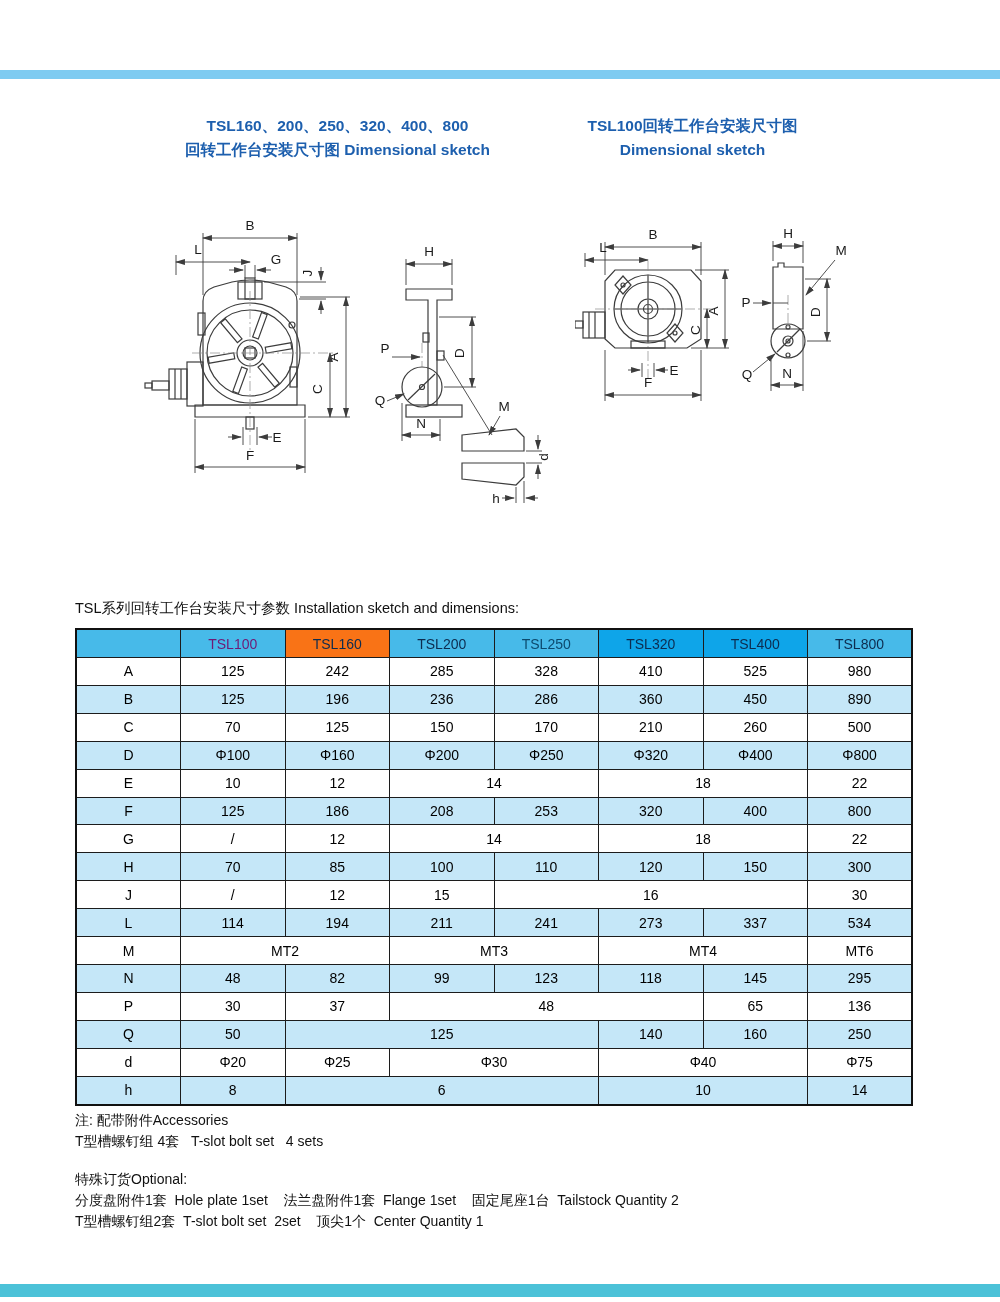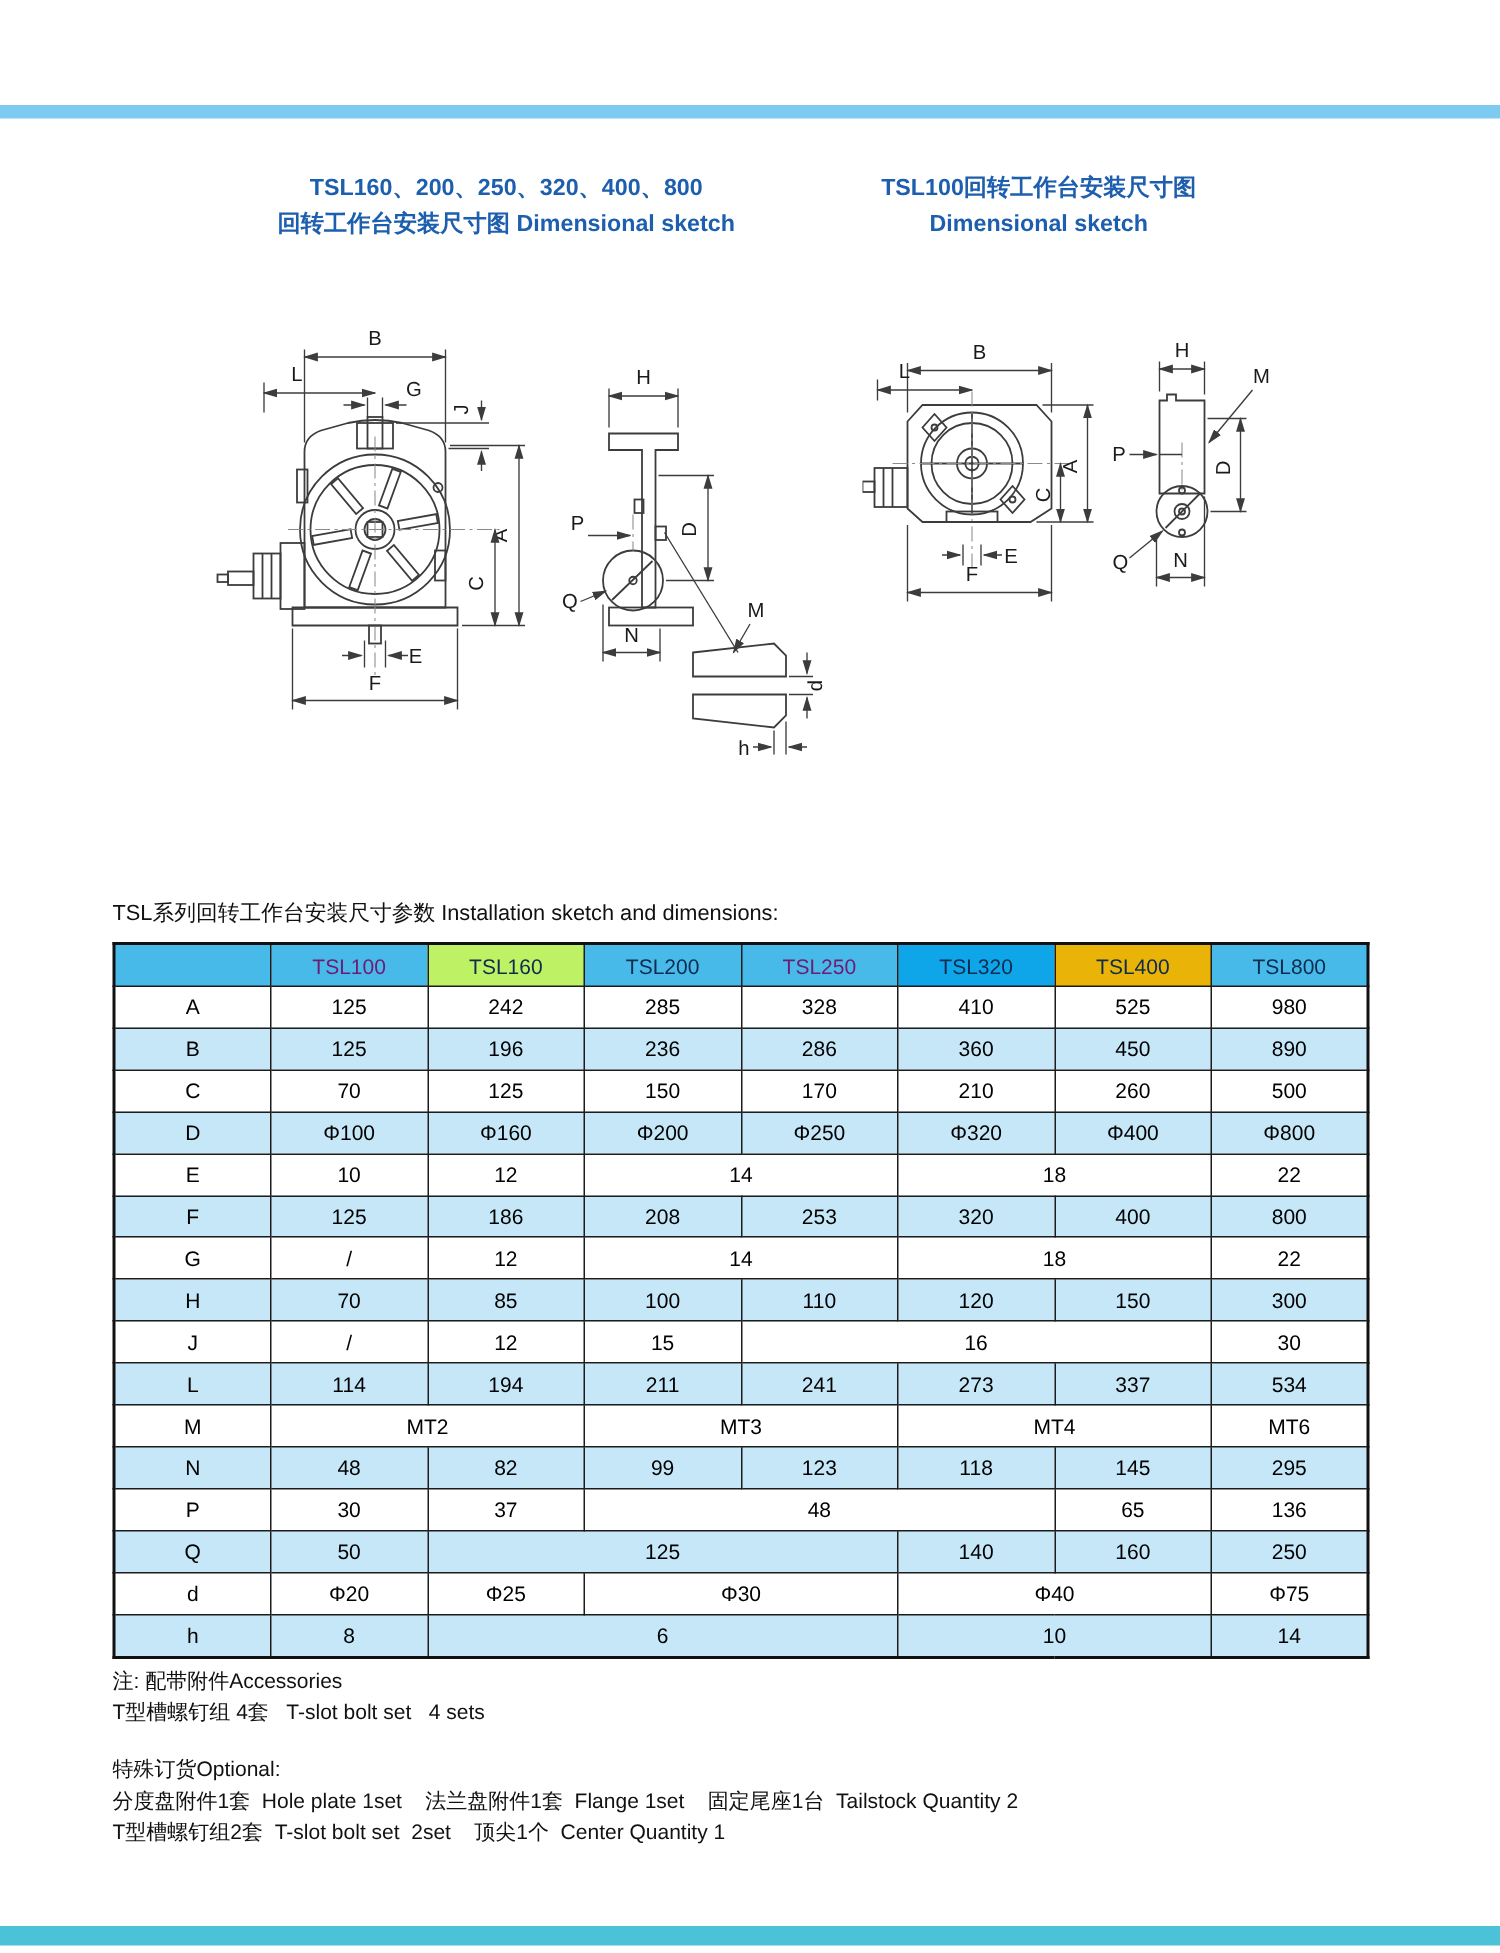--- a/index.html
+++ b/index.html
@@ -261,25 +261,25 @@
         <col style="width:12.5%">
       <col style="width:12.5%">
         <col style="width:12.5%">
         <col style="width:12.5%">
         <col style="width:12.5%">
     </colgroup>
     <thead>
         <tr>
           <th style="background: rgb(71, 186, 233); color: rgb(13, 44, 79);"></th>
           <th style="background: rgb(71, 186, 233); color: #701a75;">TSL100</th>
-          <th style="background: #bef264; color: rgb(13, 44, 79);">TSL160</th>
+          <th style="background: #f97316; color: rgb(13, 44, 79);">TSL160</th>
           <th style="background: rgb(71, 186, 233); color: rgb(13, 44, 79);">TSL200</th>
-          <th style="background: rgb(71, 186, 233); color: #701a75;">TSL250</th>
+          <th style="background: rgb(71, 186, 233); color: #0c4a6e;">TSL250</th>
           <th style="background: #0ea5e9; color: rgb(13, 44, 79);">TSL320</th>
-          <th style="background: #eab308; color: rgb(13, 44, 79);">TSL400</th>
+          <th style="background: #0ea5e9; color: rgb(13, 44, 79);">TSL400</th>
           <th style="background: rgb(71, 186, 233); color: rgb(13, 44, 79);">TSL800</th>
         </tr>
       </thead>
     <tbody>
         <tr>
           <th>A</th>
           <td>125</td>
           <td>242</td>
           <td>285</td>
           <td>328</td>

